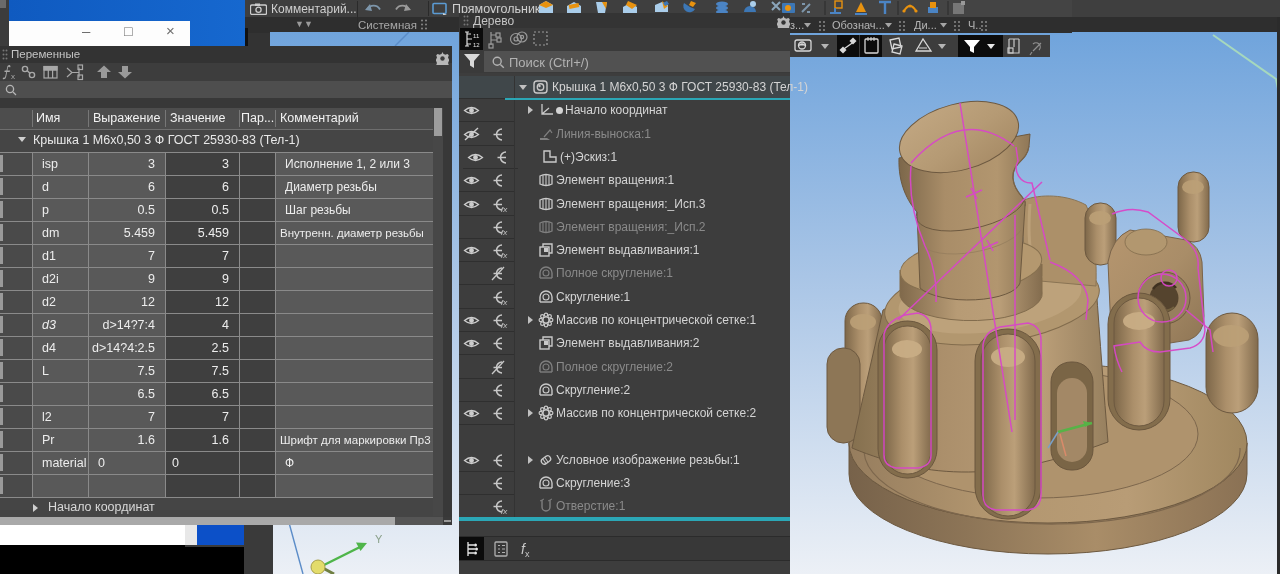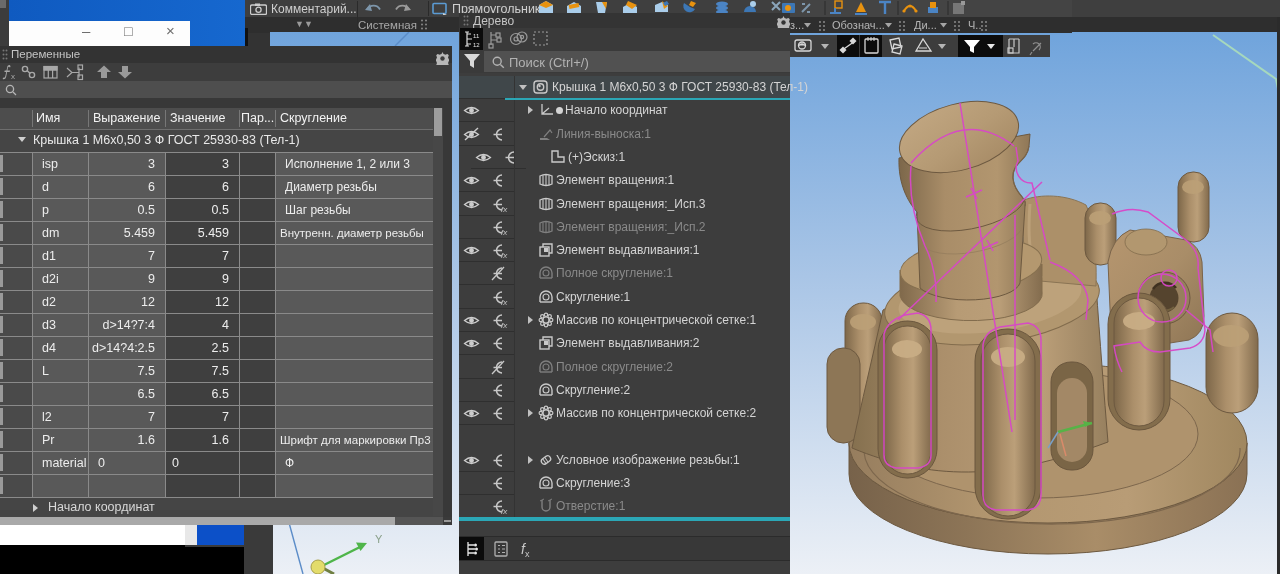--- a/index.html
+++ b/index.html
@@ -423,21 +423,21 @@
       </svg>
  <div class="abs" style="left:0;top:52px;width:452px;height:10px;background:#383838;"></div>
 </div>
 
 <div class="abs" style="left:0;top:108px;width:452px;height:413px;background:#383838;">
 <div class="abs" style="left:0;top:0;width:443px;height:21px;background:#4d4d4d;"></div>
 <div class="abs txt" style="left:36px;top:3px;font-size:12.5px;color:#f2f2f2;">Имя</div>
 <div class="abs txt" style="left:93px;top:3px;font-size:12.5px;color:#f2f2f2;">Выражение</div>
 <div class="abs txt" style="left:170px;top:3px;font-size:12.5px;color:#f2f2f2;">Значение</div>
 <div class="abs txt" style="left:241px;top:3px;font-size:12.5px;color:#f2f2f2;">Пар...</div>
-<div class="abs txt" style="left:280px;top:3px;font-size:12.5px;color:#f2f2f2;">Скругление</div>
+<div class="abs txt" style="left:280px;top:3px;font-size:12.5px;color:#f2f2f2;">Комментарий</div>
 <div class="abs" style="left:32px;top:2px;width:1px;height:17px;background:#777;"></div>
 <div class="abs" style="left:88px;top:2px;width:1px;height:17px;background:#777;"></div>
 <div class="abs" style="left:165px;top:2px;width:1px;height:17px;background:#777;"></div>
 <div class="abs" style="left:239px;top:2px;width:1px;height:17px;background:#777;"></div>
 <div class="abs" style="left:275px;top:2px;width:1px;height:17px;background:#777;"></div>
 <div class="abs" style="left:0;top:21px;width:443px;height:23px;background:#454545;border-top:1px solid #6e6e6e;"></div>
 <div class="abs" style="left:18px;top:29px;width:0;height:0;border-left:4px solid transparent;border-right:4px solid transparent;border-top:5px solid #cfcfcf;"></div>
 <div class="abs txt" style="left:33px;top:25px;font-size:12.5px;color:#e8e8e8;">Крышка 1 М6х0,50 3 Ф ГОСТ 25930-83 (Тел-1)</div>
 <div class="abs" style="left:0;top:44px;width:443px;height:23px;">
 <div class="abs" style="left:0;top:0;width:32px;height:23px;background:#4a4a4a;border-top:1px solid #8a8a8a;"></div>
@@ -528,21 +528,21 @@
 <div class="abs txt" style="right:214px;top:5px;font-size:12.5px;color:#ededed;">12</div>
 </div>
 <div class="abs" style="left:0;top:205px;width:443px;height:23px;">
 <div class="abs" style="left:0;top:0;width:32px;height:23px;background:#4a4a4a;border-top:1px solid #8a8a8a;"></div>
 <div class="abs" style="left:0;top:3px;width:3px;height:17px;background:#9a9a9a;"></div>
 <div class="abs" style="left:32px;top:0;width:56px;height:23px;background:#595959;border-top:1px solid #8a8a8a;border-left:1px solid #8a8a8a;"></div>
 <div class="abs" style="left:88px;top:0;width:77px;height:23px;background:#595959;border-top:1px solid #8a8a8a;border-left:1px solid #8a8a8a;"></div>
 <div class="abs" style="left:165px;top:0;width:74px;height:23px;background:#3f3f3f;border-top:1px solid #8a8a8a;border-left:1px solid #8a8a8a;"></div>
 <div class="abs" style="left:239px;top:0;width:36px;height:23px;background:#3f3f3f;border-top:1px solid #8a8a8a;border-left:1px solid #8a8a8a;"></div>
 <div class="abs" style="left:275px;top:0;width:158px;height:23px;background:#595959;border-top:1px solid #8a8a8a;border-left:1px solid #8a8a8a;"></div>
-<div class="abs txt" style="left:42px;top:5px;font-size:12.5px;color:#ededed;">d3</div>
+<div class="abs txt" style="left:42px;top:5px;font-size:12.5px;color:#ededed;font-style:italic;">d3</div>
 <div class="abs txt" style="right:288px;top:5px;font-size:12.5px;color:#ededed;">d&gt;14?7:4</div>
 <div class="abs txt" style="right:214px;top:5px;font-size:12.5px;color:#ededed;">4</div>
 </div>
 <div class="abs" style="left:0;top:228px;width:443px;height:23px;">
 <div class="abs" style="left:0;top:0;width:32px;height:23px;background:#4a4a4a;border-top:1px solid #8a8a8a;"></div>
 <div class="abs" style="left:0;top:3px;width:3px;height:17px;background:#9a9a9a;"></div>
 <div class="abs" style="left:32px;top:0;width:56px;height:23px;background:#595959;border-top:1px solid #8a8a8a;border-left:1px solid #8a8a8a;"></div>
 <div class="abs" style="left:88px;top:0;width:77px;height:23px;background:#595959;border-top:1px solid #8a8a8a;border-left:1px solid #8a8a8a;"></div>
 <div class="abs" style="left:165px;top:0;width:74px;height:23px;background:#3f3f3f;border-top:1px solid #8a8a8a;border-left:1px solid #8a8a8a;"></div>
 <div class="abs" style="left:239px;top:0;width:36px;height:23px;background:#3f3f3f;border-top:1px solid #8a8a8a;border-left:1px solid #8a8a8a;"></div>
@@ -721,21 +721,21 @@
           <path d="M3.5,7.5 L12,7.5" stroke="#c8c8c8" stroke-width="1.5"></path>
         </svg>
 <div class="abs" style="left:79px;top:3px;width:16px;height:16px;">
           <svg width="16" height="16" viewBox="0 0 16 16">
             <path d="M2,12 l7,0 l3,2 l-10,0 Z" fill="#7f7f7f"></path>
             <path d="M6,11 L12,4 l2,3" fill="none" stroke="#7f7f7f" stroke-width="1.2"></path>
           </svg>
         </div>
 <div class="abs txt" style="left:97px;top:4px;font-size:12px;color:#8a8a8a;">Линия-выноска:1</div>
 </div>
-<div class="abs" style="left:12px;top:133px;width:372px;height:23px;">
+<div class="abs" style="left:4px;top:133px;width:372px;height:23px;">
 <div class="abs" style="left:0;top:22px;width:55px;height:1px;background:#2f2f2f;"></div>
 <svg class="abs" style="left:4px;top:5px;" width="17" height="13" viewBox="0 0 17 13">
           <path d="M1.5,6.5 Q8.5,0.5 15.5,6.5 Q8.5,12.5 1.5,6.5 Z" fill="none" stroke="#cccccc" stroke-width="1.3"></path>
           <circle cx="8.5" cy="6.5" r="2.4" fill="#cccccc"></circle>
         </svg>
 <svg class="abs" style="left:31px;top:4px;" width="20" height="16" viewBox="0 0 20 16">
           <path d="M12,2 A5.5,5.5 0 1 0 12,13" fill="none" stroke="#c8c8c8" stroke-width="1.5"></path>
           <path d="M3.5,7.5 L12,7.5" stroke="#c8c8c8" stroke-width="1.5"></path>
         </svg>
 <div class="abs" style="left:79px;top:3px;width:16px;height:16px;">

